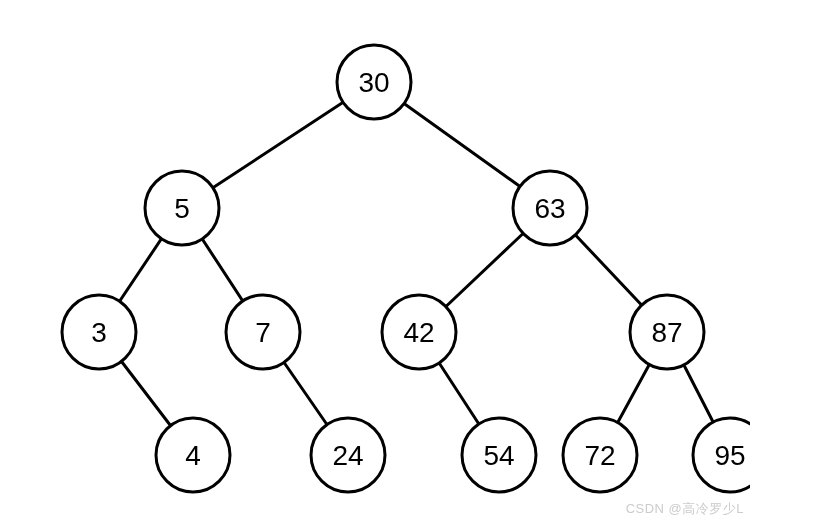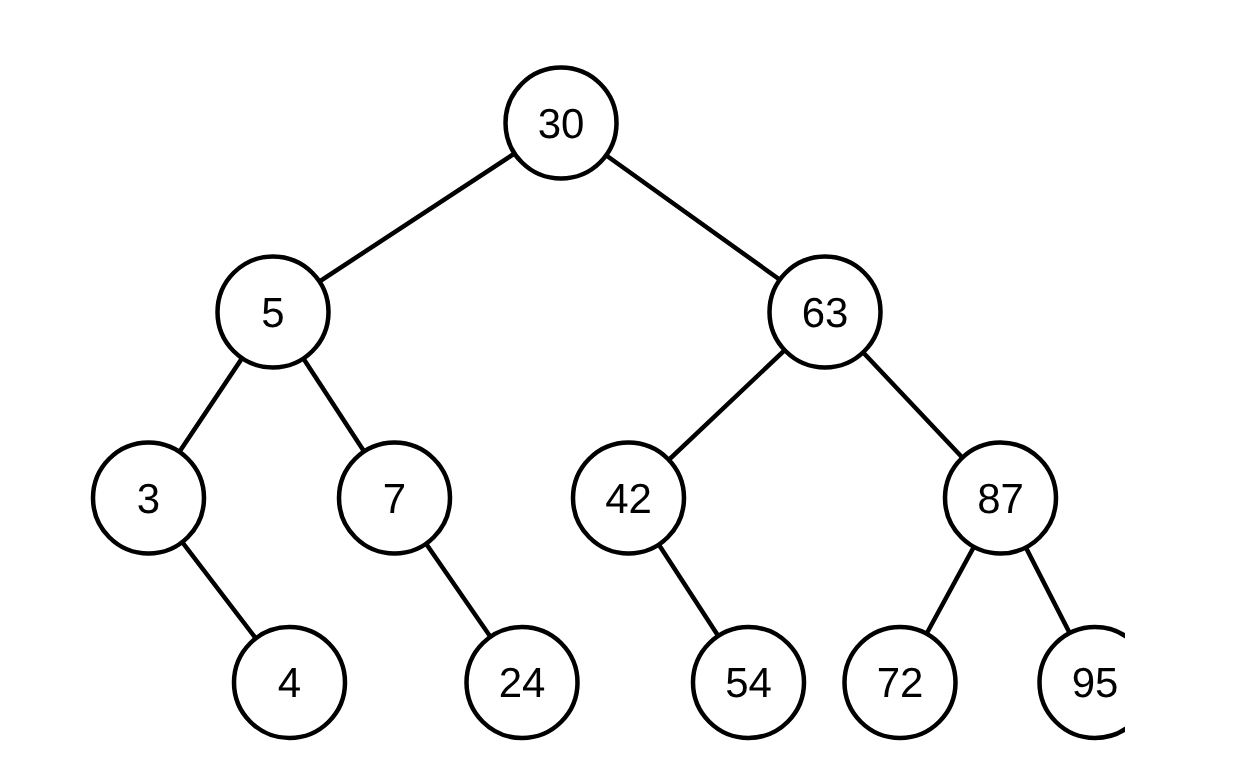--- a/index.html
+++ b/index.html
@@ -109,13 +109,14 @@
         <g>
           <circle cx="600" cy="455" r="37" class="tree-node-circle"></circle>
           <text x="600" y="455" dy="0.35em" class="tree-node-label">72</text>
         </g>
         <g>
           <circle cx="730" cy="455" r="37" class="tree-node-circle"></circle>
           <text x="730" y="455" dy="0.35em" class="tree-node-label">95</text>
         </g>
       </g>
   </svg>
+  <div id="watermark" style="color: rgb(204, 204, 204);">CSDN @高冷罗少L</div>
 </div>
 
 </body></html>

